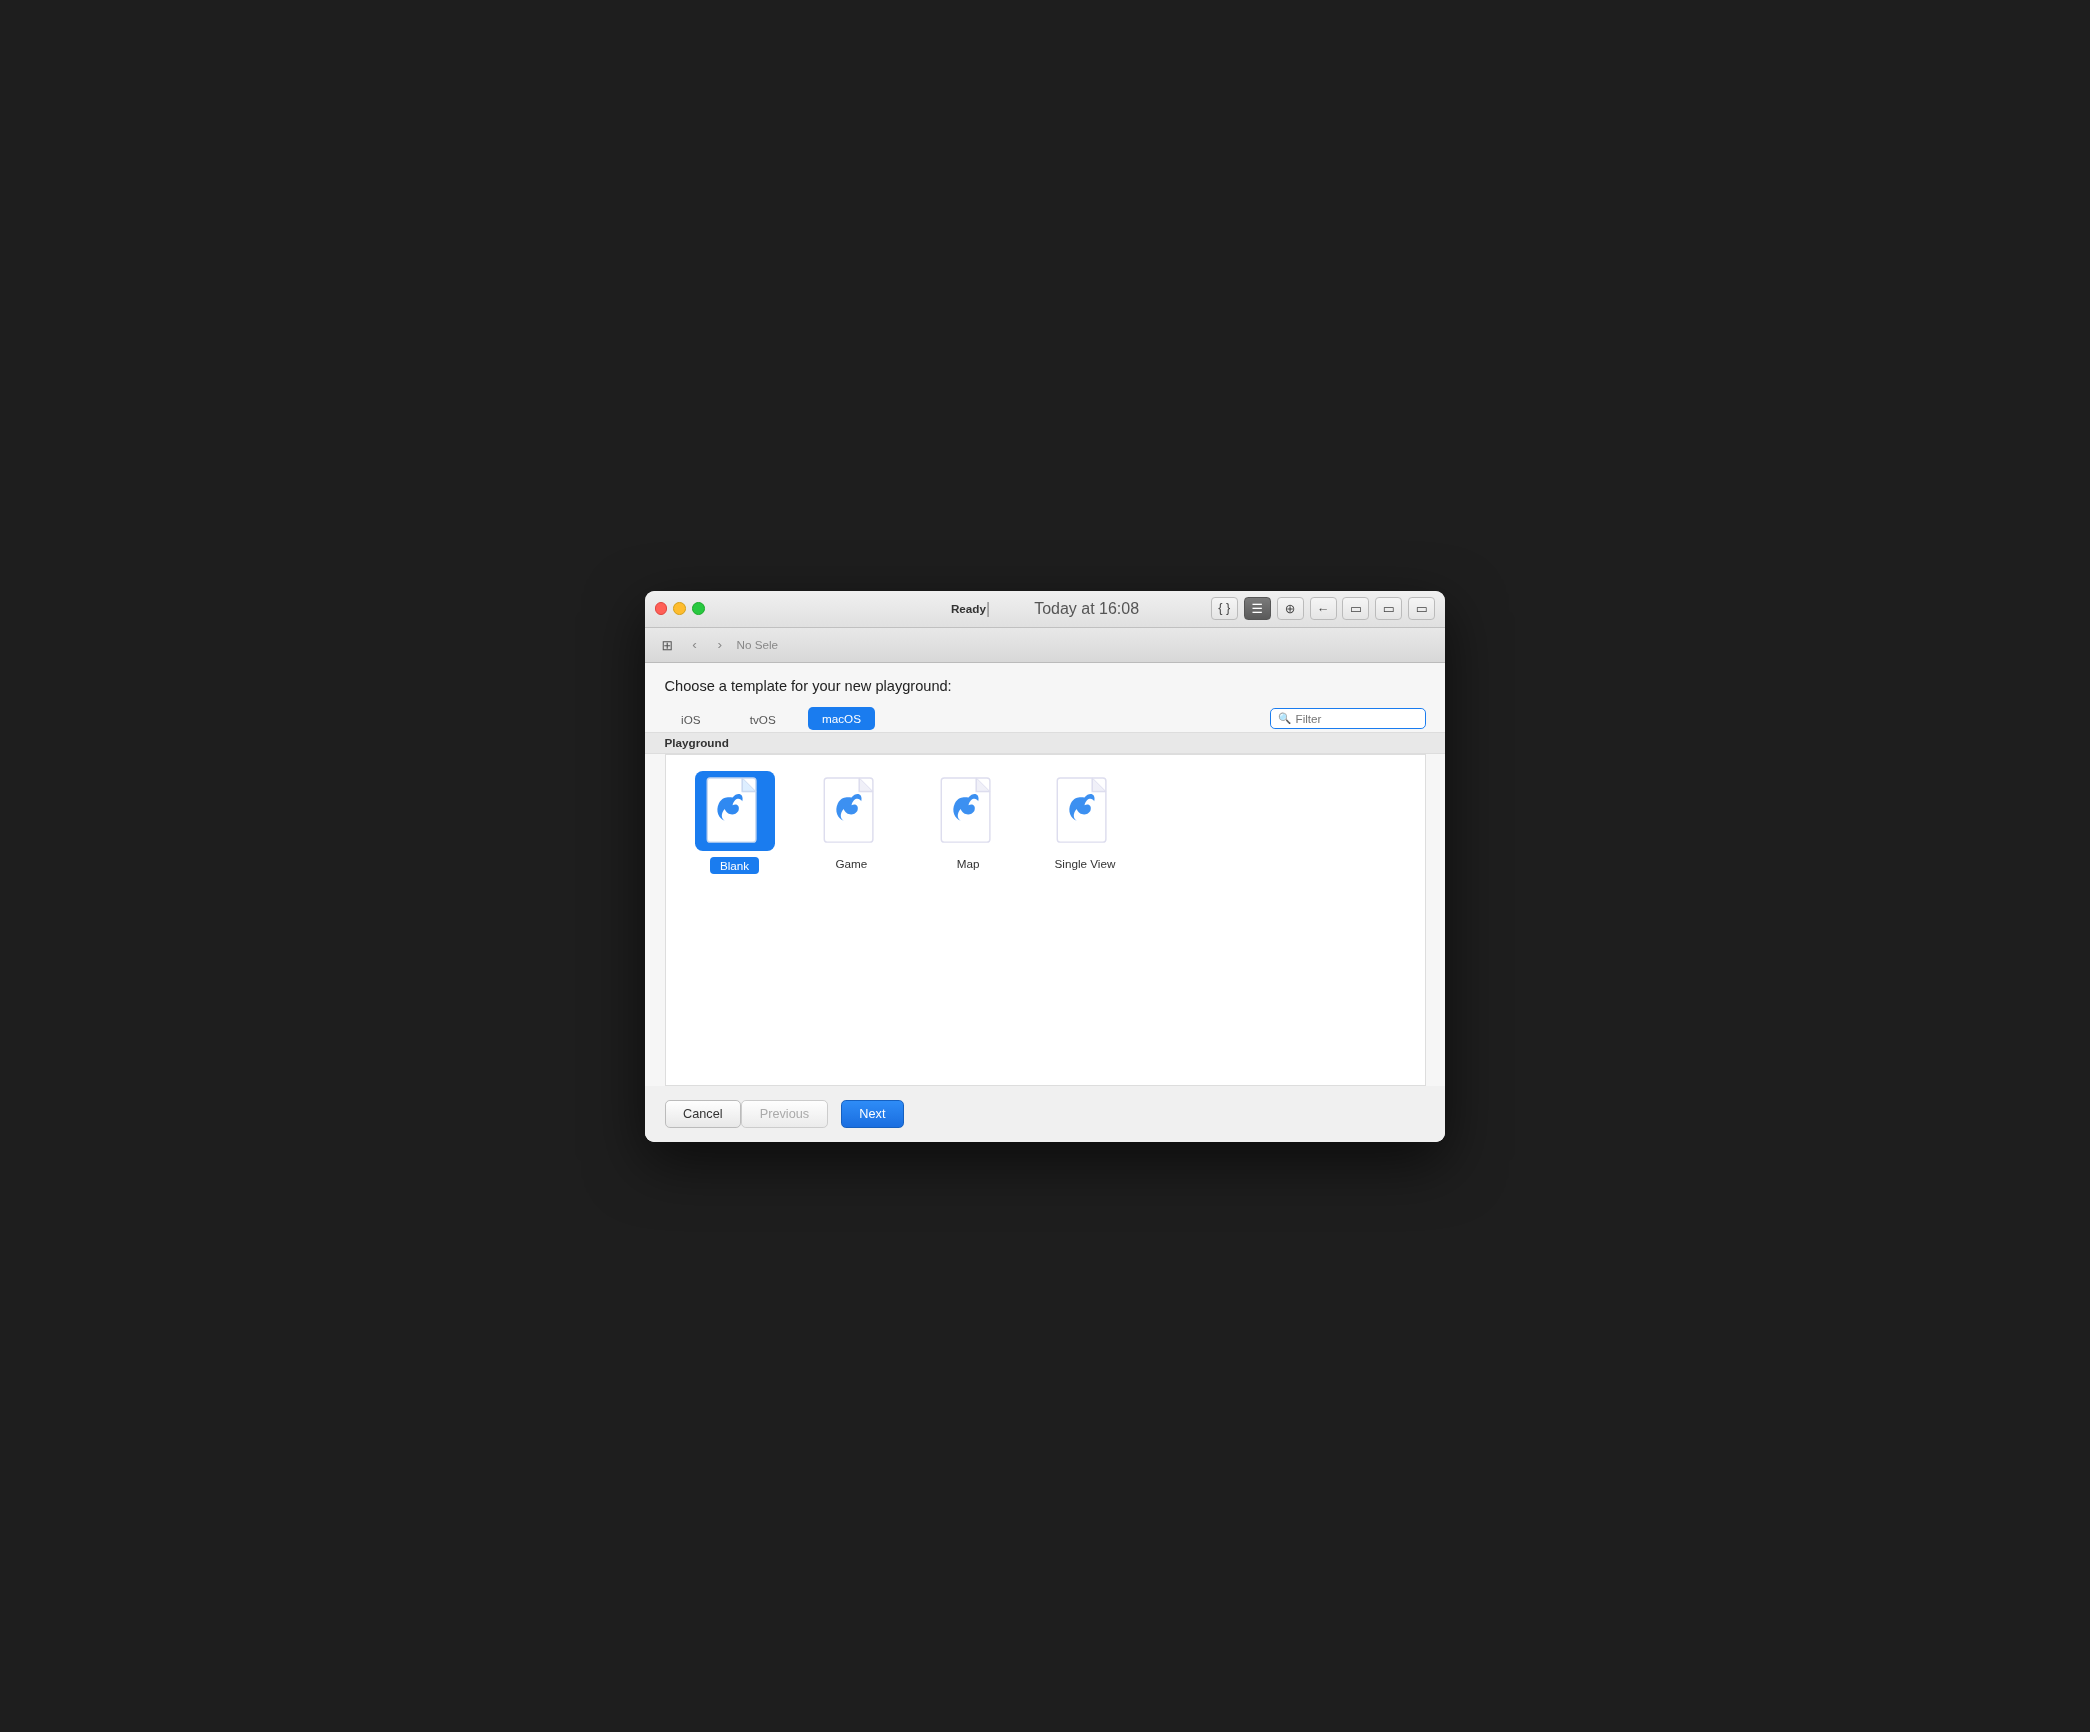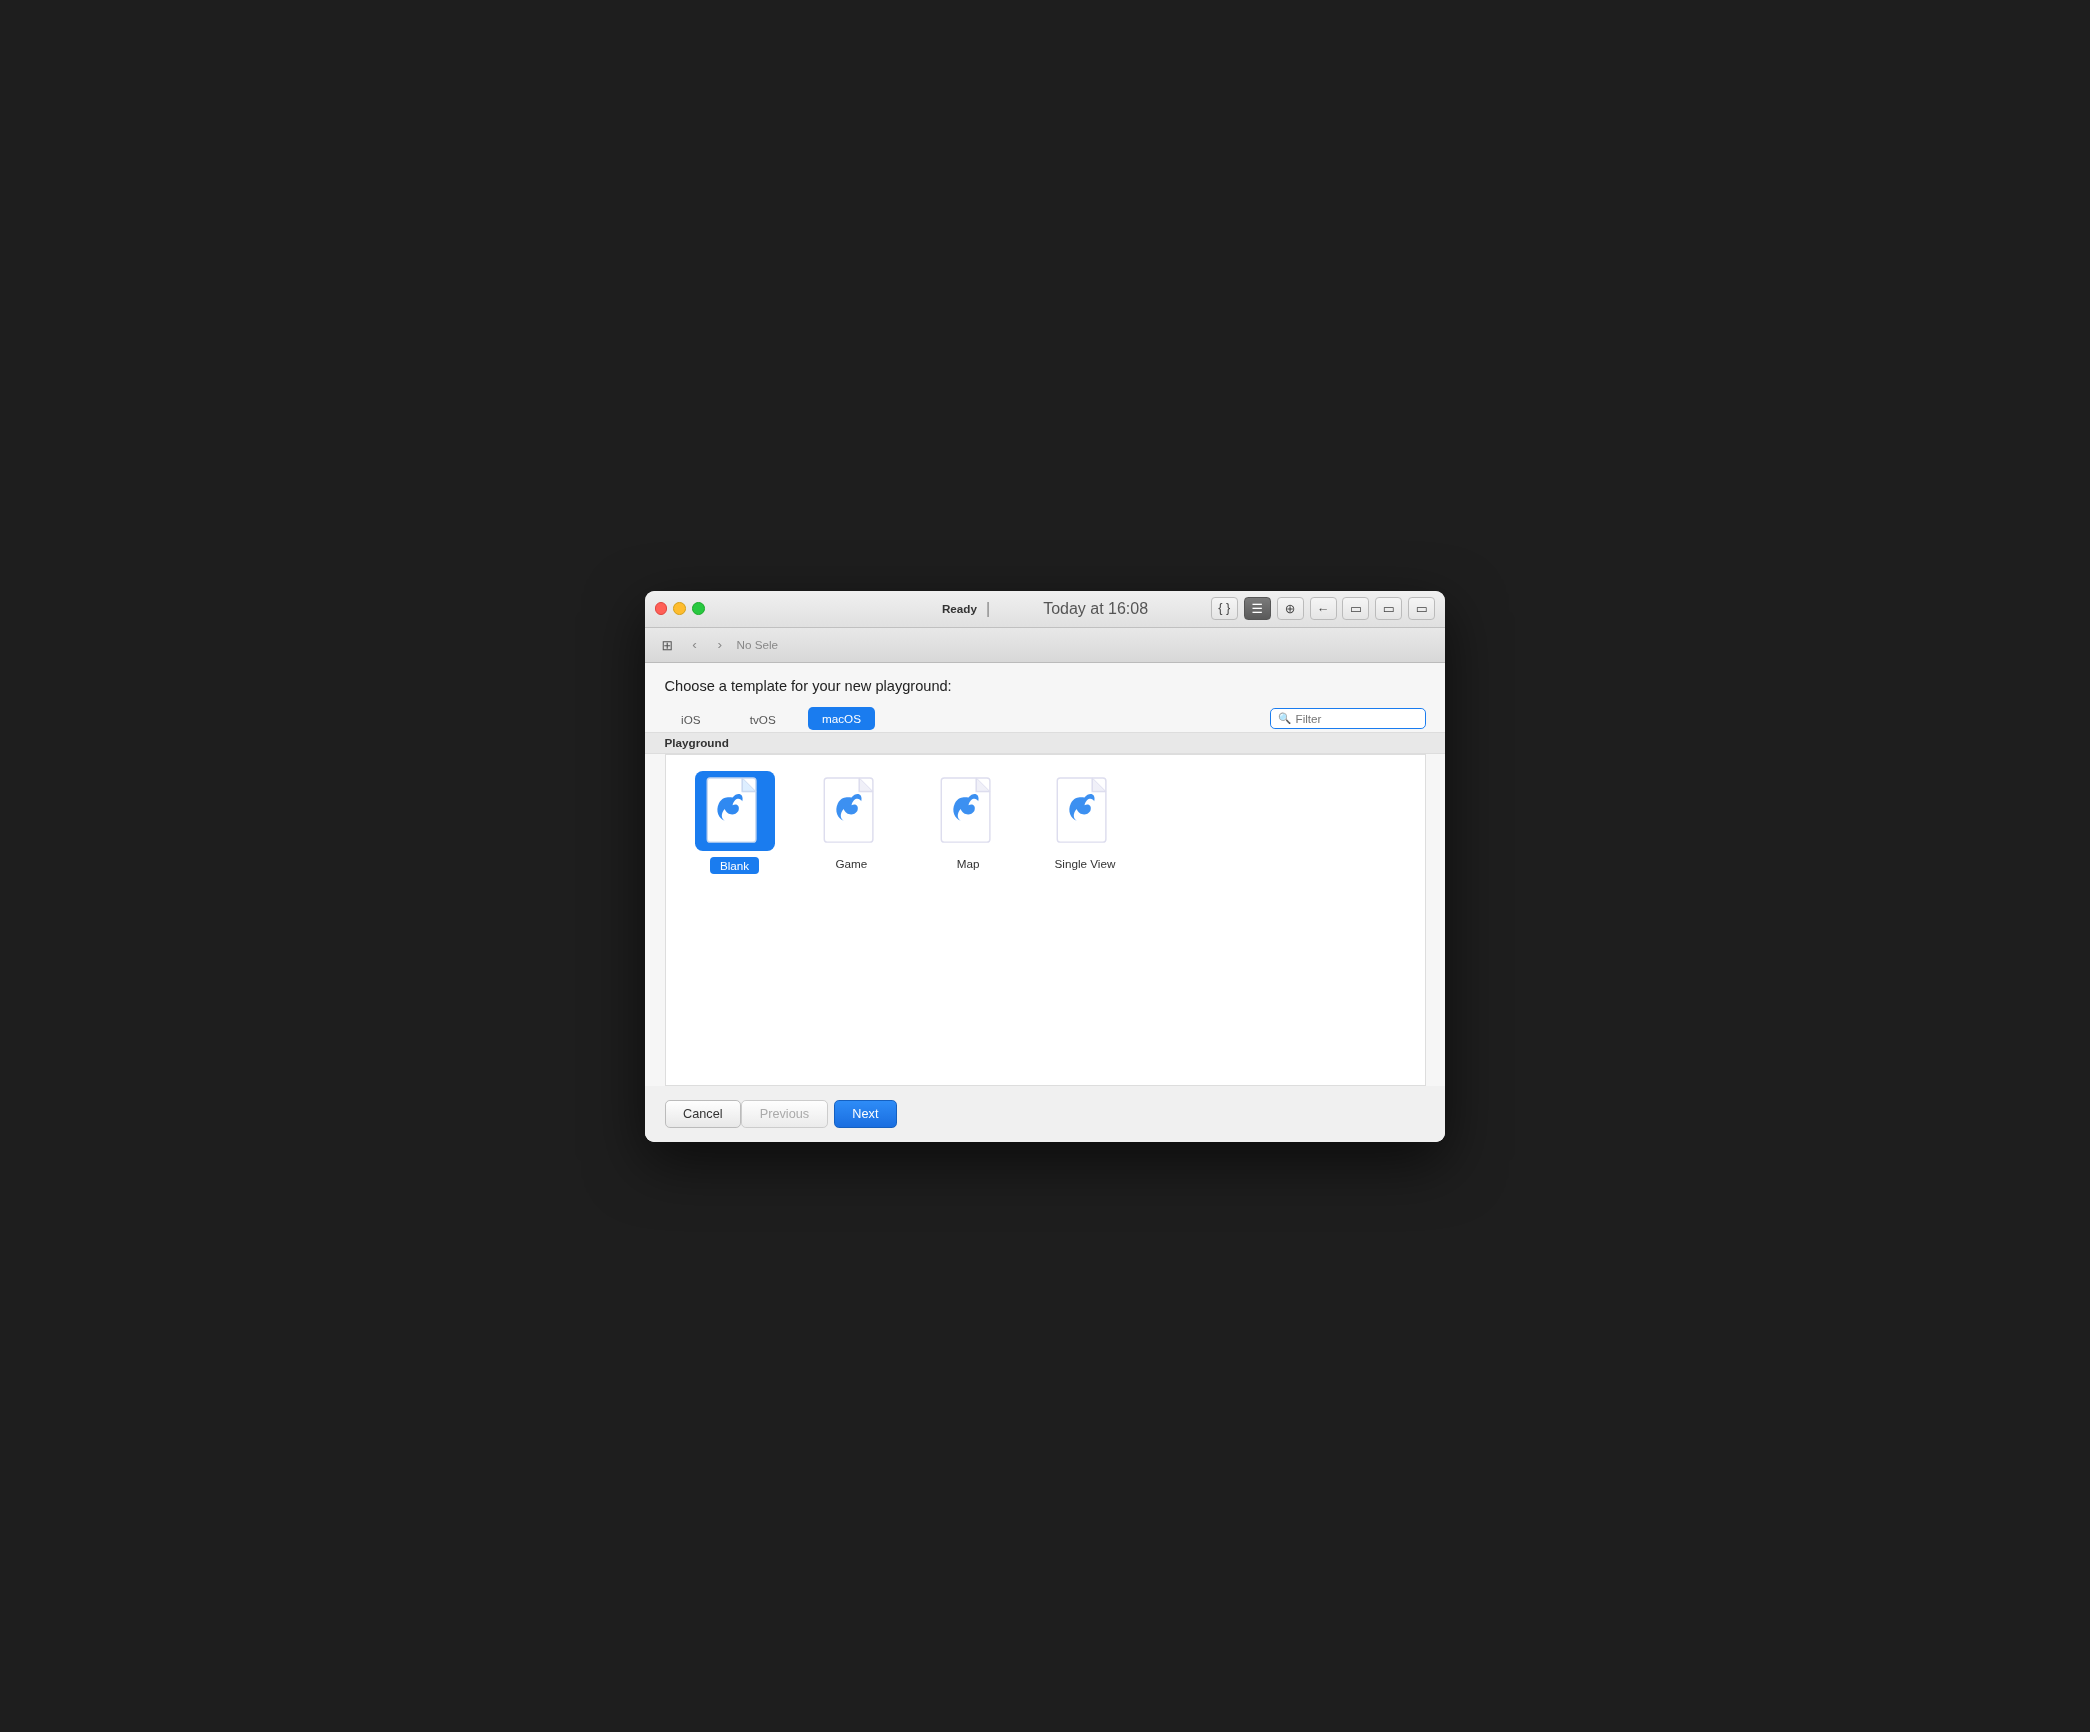--- a/index.html
+++ b/index.html
@@ -48,21 +48,21 @@
     .traffic-light.close { background: #ff5f57; border: 1px solid #e0443e; }
     .traffic-light.minimize { background: #febc2e; border: 1px solid #d4a017; }
     .traffic-light.maximize { background: #28c840; border: 1px solid #1aab29; }
 
     .titlebar-center {
       position: absolute;
       left: 50%;
       transform: translateX(-50%);
       display: flex;
       align-items: center;
-      gap: 9px;
+      gap: 0;
     }
 
     .title-status {
       font-size: 11.7px;
       color: #333;
       font-weight: 600;
     }
 
     .title-divider {
       color: #888;
@@ -311,21 +311,21 @@
 
     .btn.disabled {
       background: linear-gradient(to bottom, #fefefe, #ebebeb);
       color: #aaa;
       border-color: #ccc;
       cursor: default;
     }
 
     .btn-group {
       display: flex;
-      gap: 6px;
+      gap: 13px;
     }
   </style>
 </head>
 <body>
 
 <div class="window">
 
   <div class="titlebar">
     <div class="traffic-lights">
       <div class="traffic-light close"></div>

